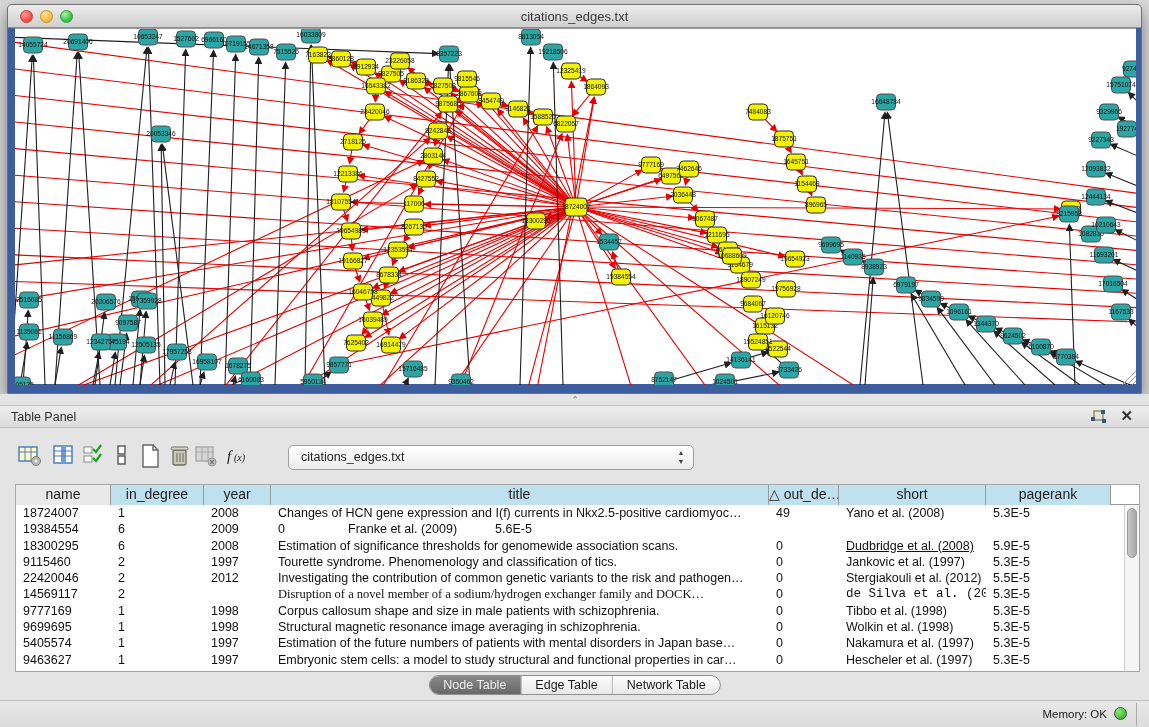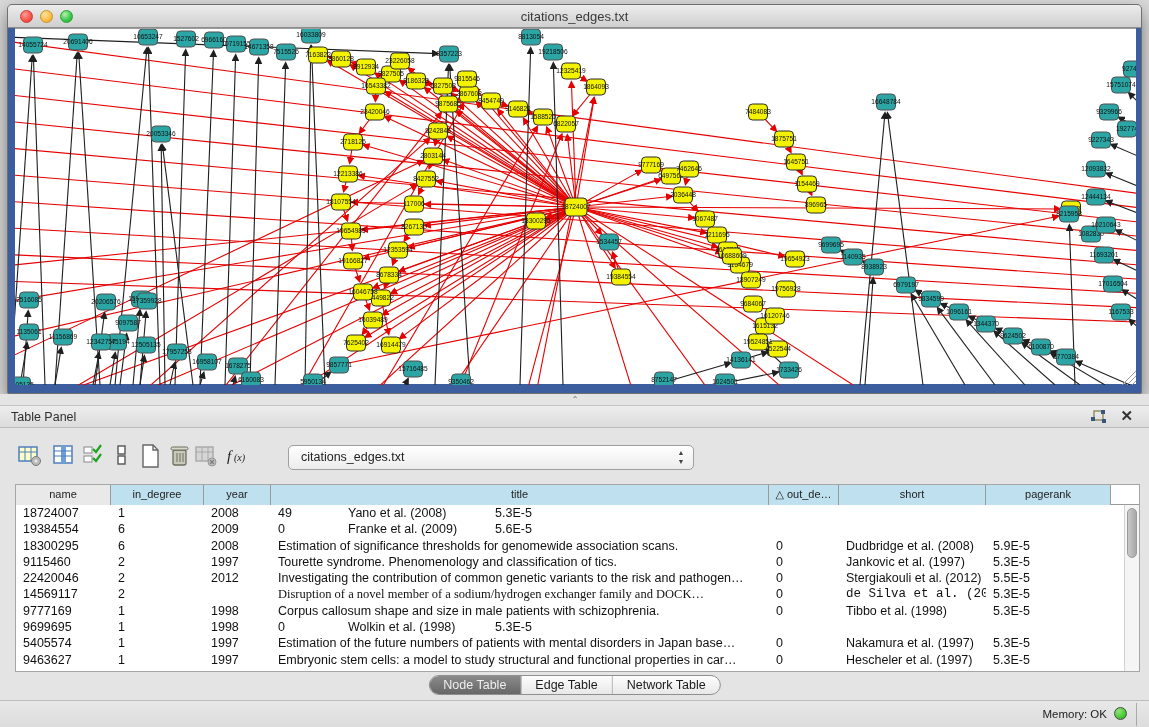--- a/index.html
+++ b/index.html
@@ -38,21 +38,21 @@
   .tool-btn { position:absolute; top:12px; width:28px; height:30px; border:none; background:transparent; }
   .combo { position:absolute; left:288px; top:15px; width:406px; height:25px;
            background:linear-gradient(#ffffff,#ececec); border:1px solid #9f9f9f; border-radius:5px; }
   .combo-label { position:absolute; left:12px; top:4px; font-size:12.5px; color:#222; }
   .combo-arrows { position:absolute; right:6px; top:2px; width:12px; height:20px; font-size:7px;
                   line-height:9px; color:#444; text-align:center; }
 
   #tableInset { position:absolute; left:15px; top:90px; width:1125px; height:188px;
                 background:#ffffff; border:1px solid #a6a6a6; overflow:hidden; }
   #headerRow { display:flex; height:20px; border-bottom:1px solid #9a9a9a; }
-  .hcell { height:20px; border-right:1px solid #9a9a9a; font-size:11px; color:#222;
+  .hcell { height:20px; border-right:1px solid #9a9a9a; font-size:14px; color:#222;
            text-align:center; line-height:19px; background:#bfe0ef; overflow:hidden; white-space:nowrap; }
   .hcell.gray { background:#e9e9e9; }
   .trow { display:flex; height:16.3px; }
   .tcell { font-size:12.5px; color:#111; line-height:16.3px; padding-left:7px;
            overflow:hidden; white-space:nowrap; }
   #vScroll { position:absolute; right:0; top:20px; width:15px; height:167px;
              background:#f5f5f5; border-left:1px solid #d2d2d2; }
   #vThumb { position:absolute; left:2px; top:3px; width:10px; height:50px; border-radius:5px;
             background:linear-gradient(90deg,#c9c9c9,#a8a8a8); border:1px solid #9b9b9b; }
 
@@ -851,39 +851,40 @@
         <div class="hcell" style="width: 498px;">title</div>
         <div class="hcell" style="width: 70px;">△ out_de…</div>
         <div class="hcell" style="width: 147px;">short</div>
         <div class="hcell" style="width: 125px;">pagerank</div>
       </div>
     <div id="tableBody">
         <div class="trow">
           <div class="tcell" style="width: 95px;">18724007</div>
           <div class="tcell" style="width: 93px;">1</div>
           <div class="tcell" style="width: 67px;">2008</div>
+          <div class="tcell" style="width: 498px;">Changes of HCN gene expression and I(f) currents in Nkx2.5-positive cardiomyoc…</div>
           <div class="tcell" style="width: 70px;">49</div>
           <div class="tcell" style="width: 147px;">Yano et al. (2008)</div>
           <div class="tcell" style="width: 125px;">5.3E-5</div>
         </div>
         <div class="trow">
           <div class="tcell" style="width: 95px;">19384554</div>
           <div class="tcell" style="width: 93px;">6</div>
           <div class="tcell" style="width: 67px;">2009</div>
           <div class="tcell" style="width: 70px;">0</div>
           <div class="tcell" style="width: 147px;">Franke et al. (2009)</div>
           <div class="tcell" style="width: 125px;">5.6E-5</div>
         </div>
         <div class="trow">
           <div class="tcell" style="width: 95px;">18300295</div>
           <div class="tcell" style="width: 93px;">6</div>
           <div class="tcell" style="width: 67px;">2008</div>
           <div class="tcell" style="width: 498px;">Estimation of significance thresholds for genomewide association scans.</div>
           <div class="tcell" style="width: 70px;">0</div>
-          <div class="tcell" style="width: 147px;">Dudbridge et al. (2008)</div>
+          <div class="tcell" style="width: 147px; text-decoration: underline;">Dudbridge et al. (2008)</div>
           <div class="tcell" style="width: 125px;">5.9E-5</div>
         </div>
         <div class="trow">
           <div class="tcell" style="width: 95px;">9115460</div>
           <div class="tcell" style="width: 93px;">2</div>
           <div class="tcell" style="width: 67px;">1997</div>
           <div class="tcell" style="width: 498px;">Tourette syndrome. Phenomenology and classification of tics.</div>
           <div class="tcell" style="width: 70px;">0</div>
           <div class="tcell" style="width: 147px;">Jankovic et al. (1997)</div>
           <div class="tcell" style="width: 125px;">5.3E-5</div>
@@ -912,20 +913,21 @@
           <div class="tcell" style="width: 67px;">1998</div>
           <div class="tcell" style="width: 498px;">Corpus callosum shape and size in male patients with schizophrenia.</div>
           <div class="tcell" style="width: 70px;">0</div>
           <div class="tcell" style="width: 147px;">Tibbo et al. (1998)</div>
           <div class="tcell" style="width: 125px;">5.3E-5</div>
         </div>
         <div class="trow">
           <div class="tcell" style="width: 95px;">9699695</div>
           <div class="tcell" style="width: 93px;">1</div>
           <div class="tcell" style="width: 67px;">1998</div>
+          <div class="tcell" style="width: 498px;">Structural magnetic resonance image averaging in schizophrenia.</div>
           <div class="tcell" style="width: 70px;">0</div>
           <div class="tcell" style="width: 147px;">Wolkin et al. (1998)</div>
           <div class="tcell" style="width: 125px;">5.3E-5</div>
         </div>
         <div class="trow">
           <div class="tcell" style="width: 95px;">5405574</div>
           <div class="tcell" style="width: 93px;">1</div>
           <div class="tcell" style="width: 67px;">1997</div>
           <div class="tcell" style="width: 498px;">Estimation of the future numbers of patients with mental disorders in Japan base…</div>
           <div class="tcell" style="width: 70px;">0</div>

